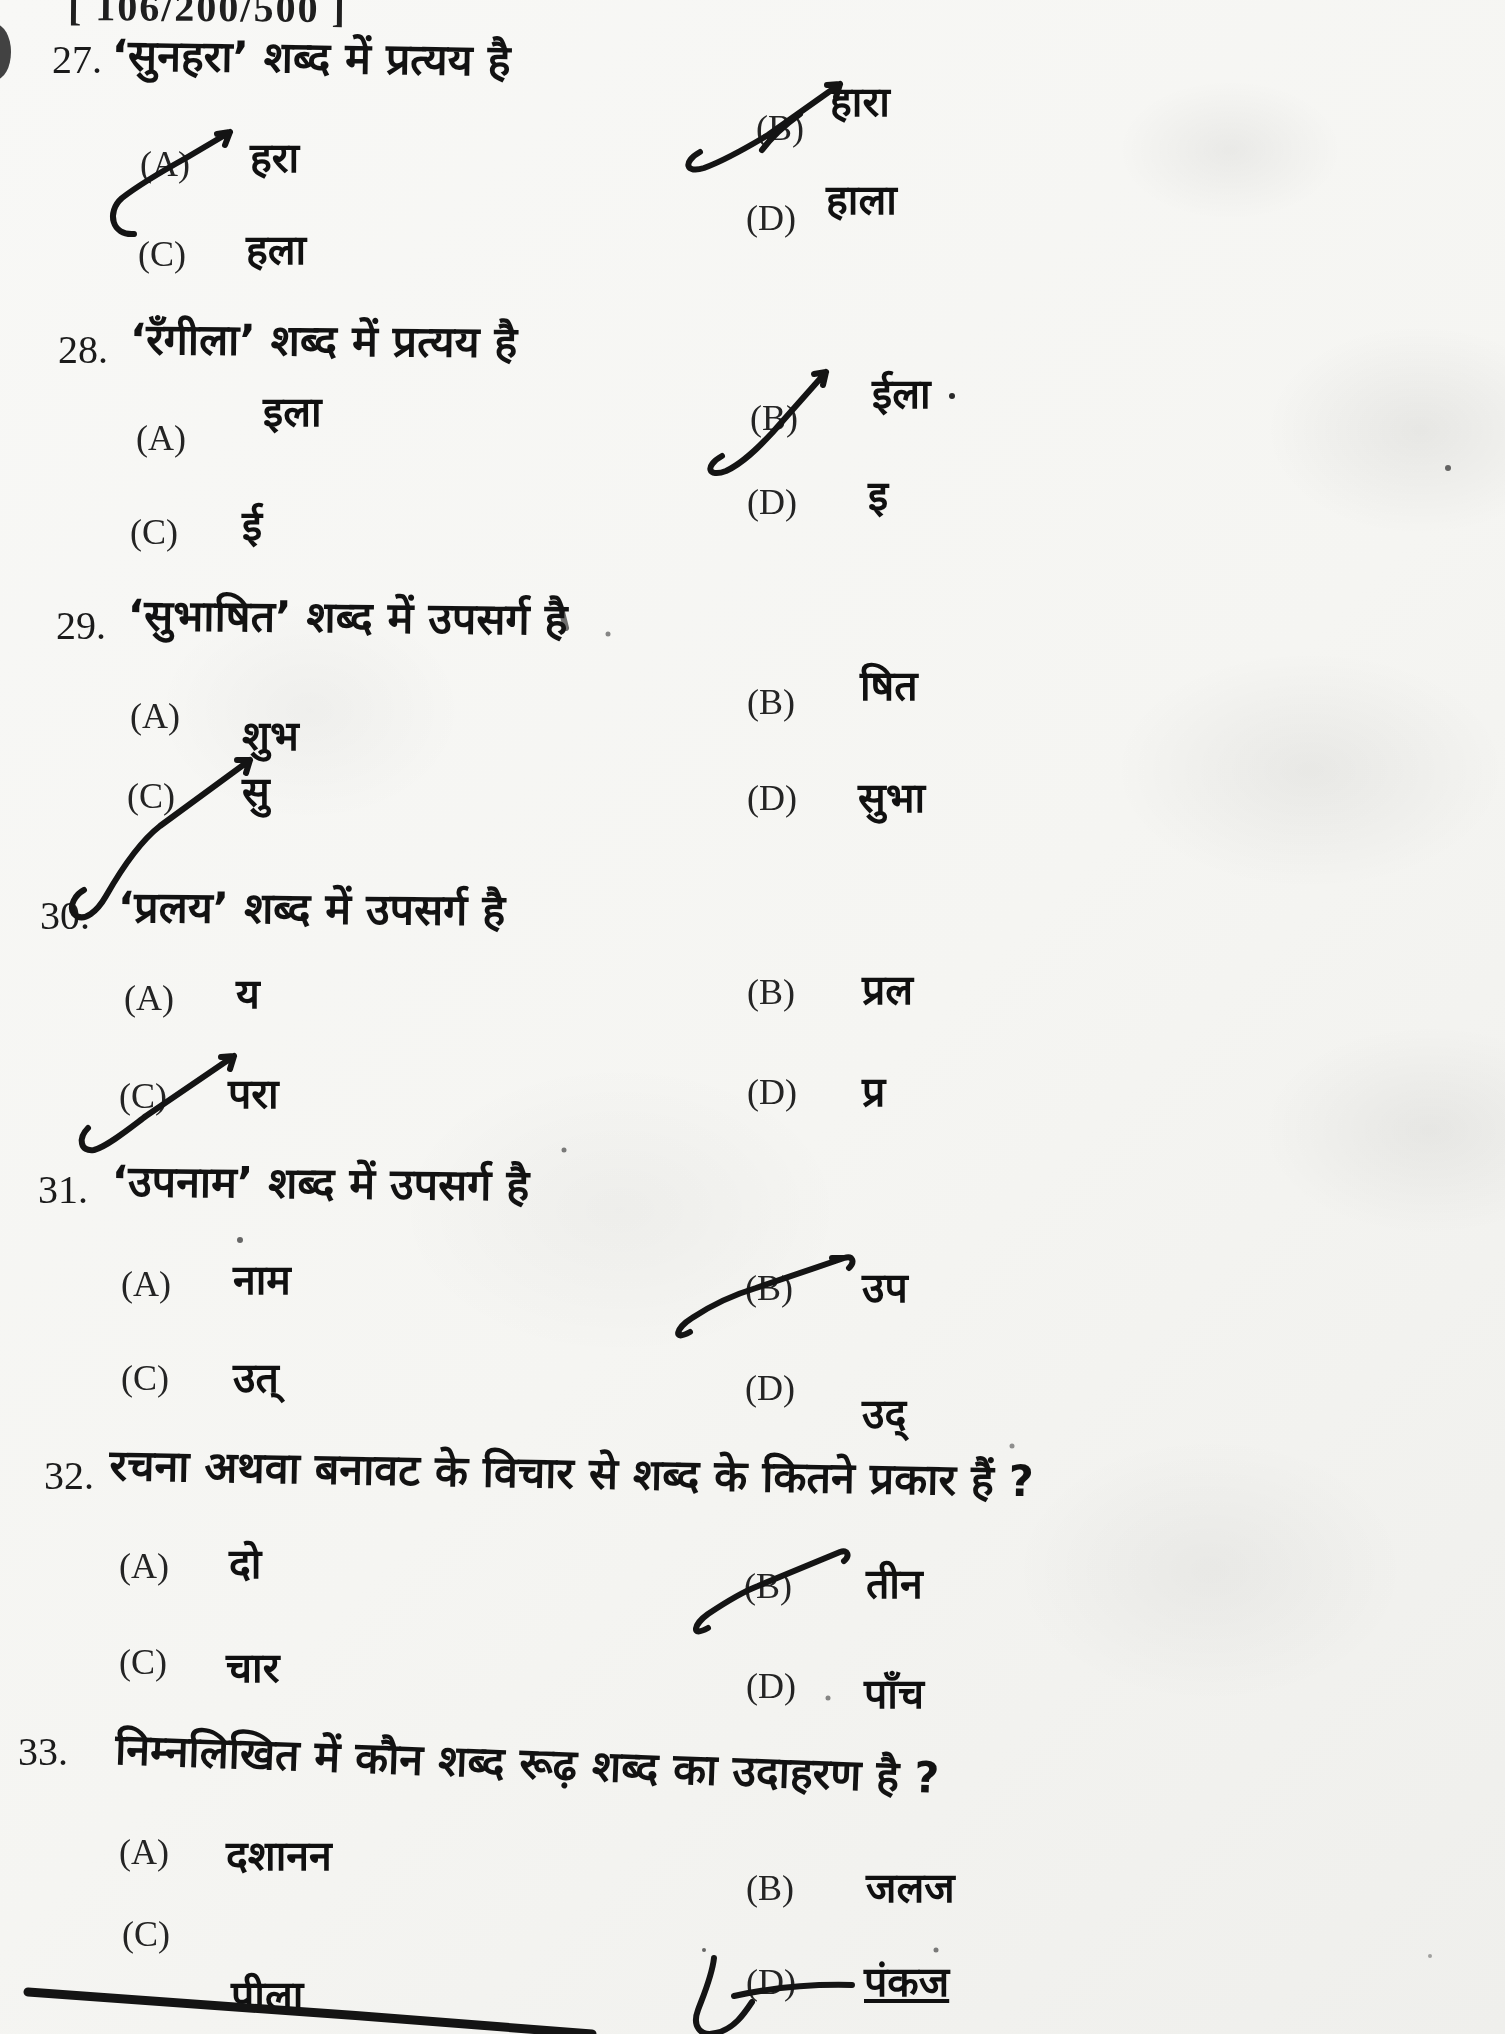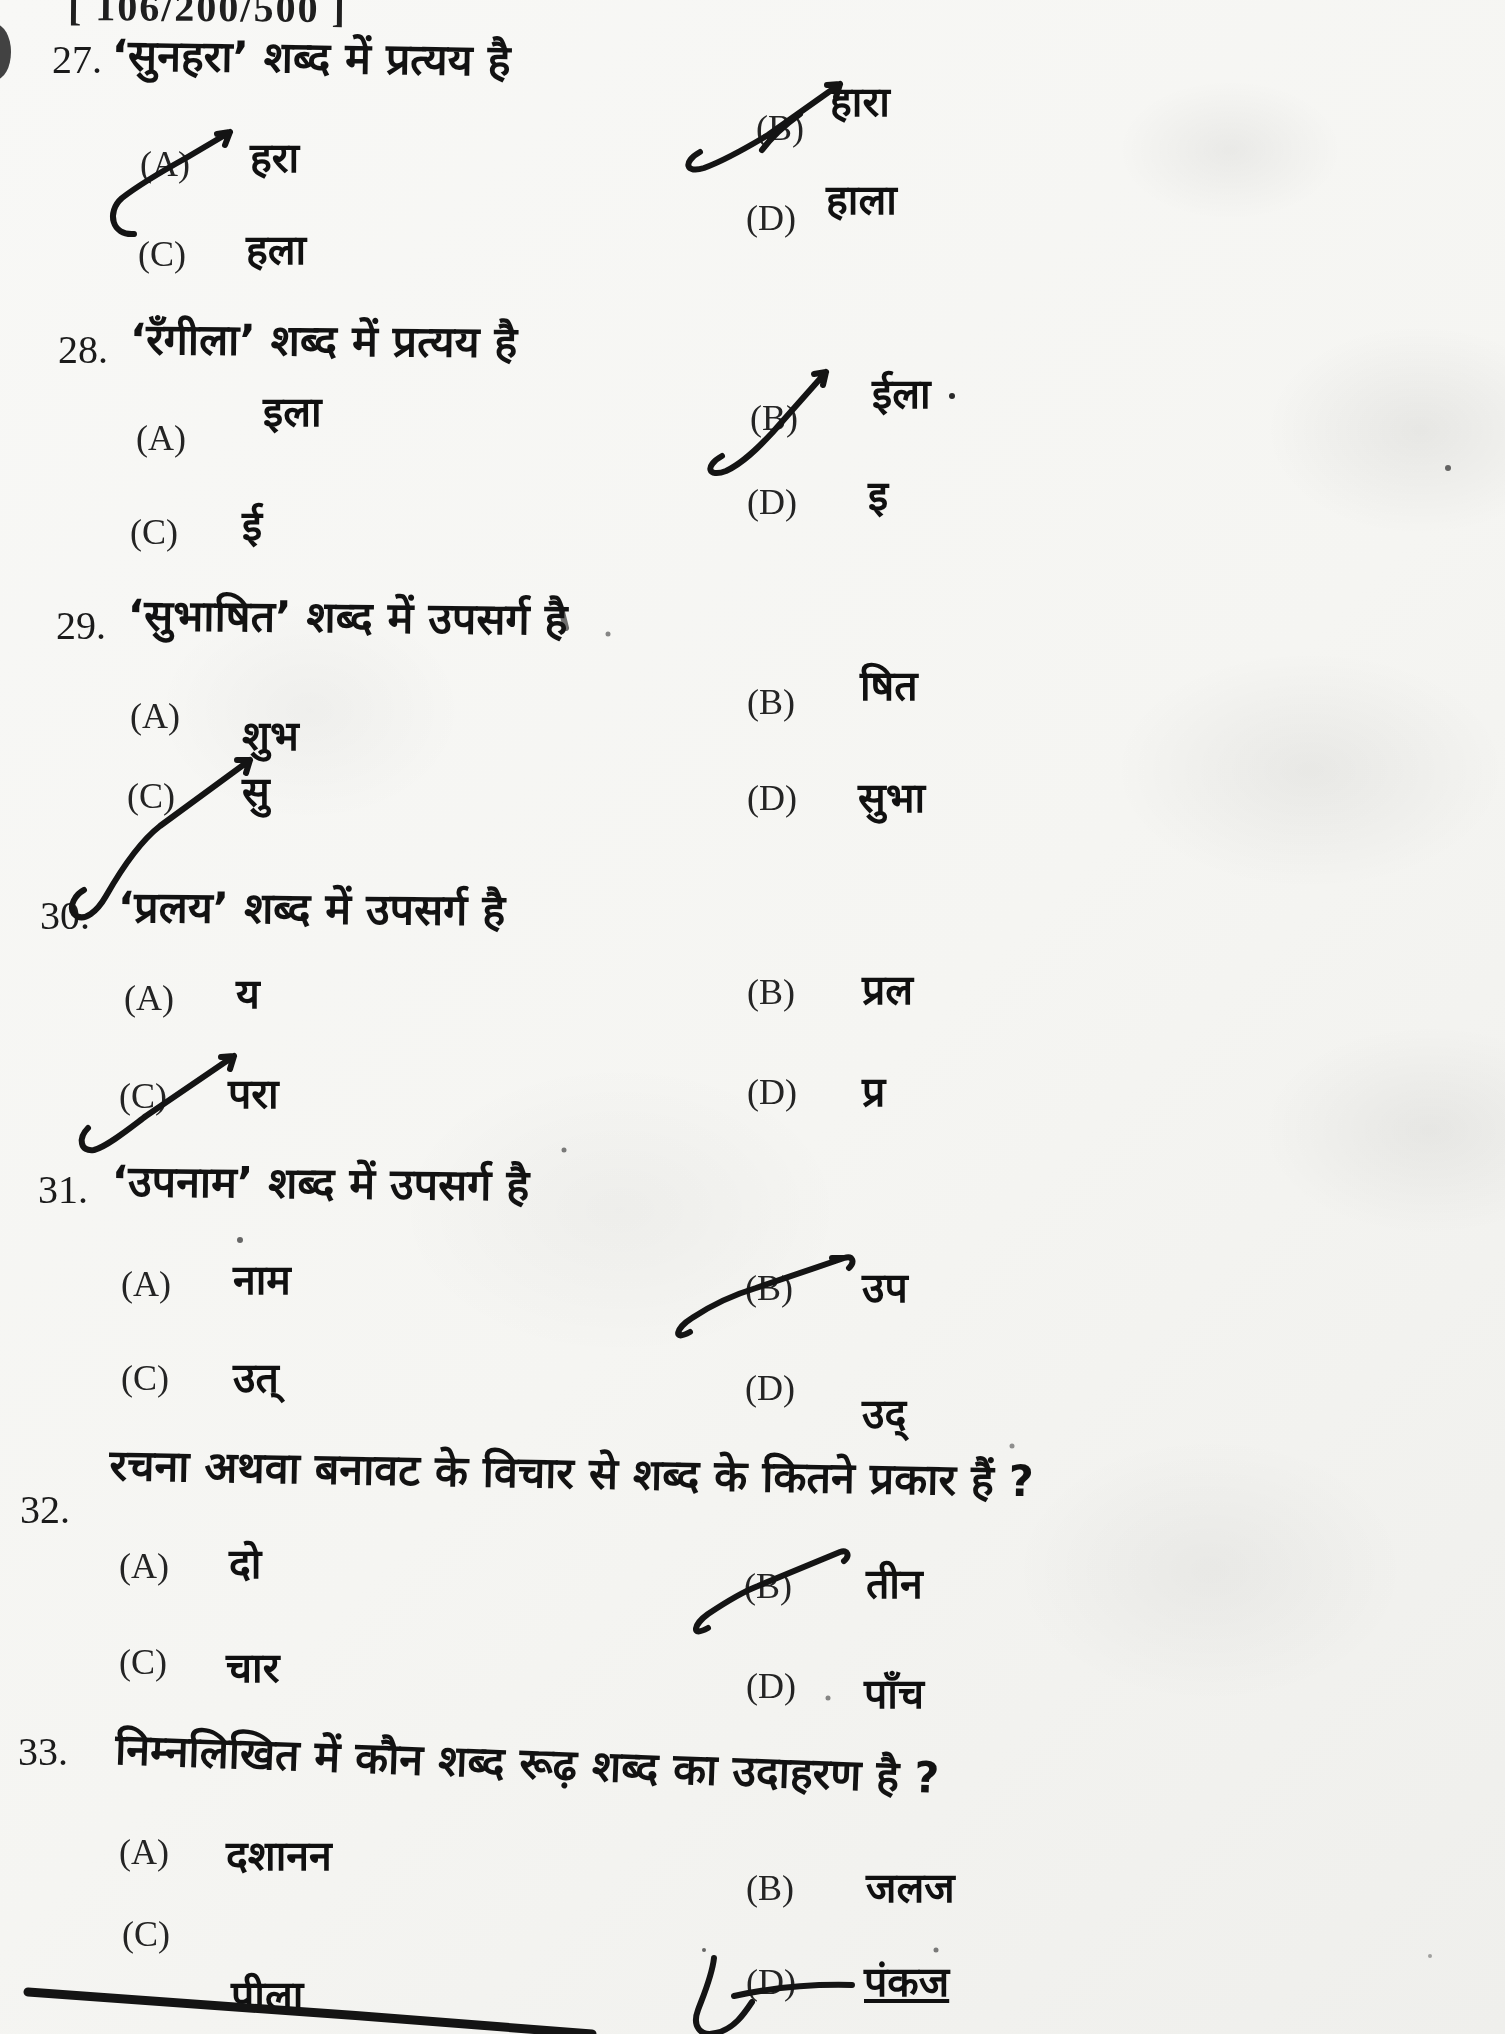--- a/index.html
+++ b/index.html
@@ -53,21 +53,21 @@
   .q3-num{left:40px;  top:896px;} .q3-text{left:118px; top:886px;}
   .q3-al{left:124px; top:980px;}  .q3-aw{left:236px; top:974px;}
   .q3-bl{left:747px; top:974px;}  .q3-bw{left:862px; top:970px;}
   .q3-cl{left:119px; top:1078px;} .q3-cw{left:228px; top:1074px;}
   .q3-dl{left:747px; top:1074px;} .q3-dw{left:862px; top:1072px;}
   .q4-num{left:38px;  top:1170px;} .q4-text{left:112px; top:1160px;}
   .q4-al{left:121px; top:1266px;} .q4-aw{left:233px; top:1260px;}
   .q4-bl{left:745px; top:1270px;} .q4-bw{left:862px; top:1268px;}
   .q4-cl{left:121px; top:1360px;} .q4-cw{left:233px; top:1358px;text-align:center;}
   .q4-dl{left:745px; top:1370px;} .q4-dw{left:862px; top:1370px;margin-top:24px;}
-  .q5-num{left:20px;  top:1456px;margin-top:34px;} .q5-text{left:110px; top:1444px;}
+  .q5-num{left:44px;  top:1456px;} .q5-text{left:110px; top:1444px;}
   .q5-al{left:119px; top:1548px;} .q5-aw{left:229px; top:1544px;}
   .q5-bl{left:744px; top:1568px;} .q5-bw{left:866px; top:1564px;}
   .q5-cl{left:119px; top:1644px;} .q5-cw{left:226px; top:1648px;}
   .q5-dl{left:746px; top:1668px;} .q5-dw{left:864px; top:1674px;}
   .q6-num{left:18px;  top:1732px;} .q6-text{left:116px; top:1728px;}
   .q6-al{left:119px; top:1834px;} .q6-aw{left:226px; top:1836px;}
   .q6-bl{left:746px; top:1870px;} .q6-bw{left:866px; top:1868px;}
   .q6-cl{left:122px; top:1916px;} .q6-cw{left:231px; top:1976px;}
   .q6-dl{left:746px; top:1964px;} .q6-dw{left:864px; top:1962px;text-decoration:underline;}
 </style>

